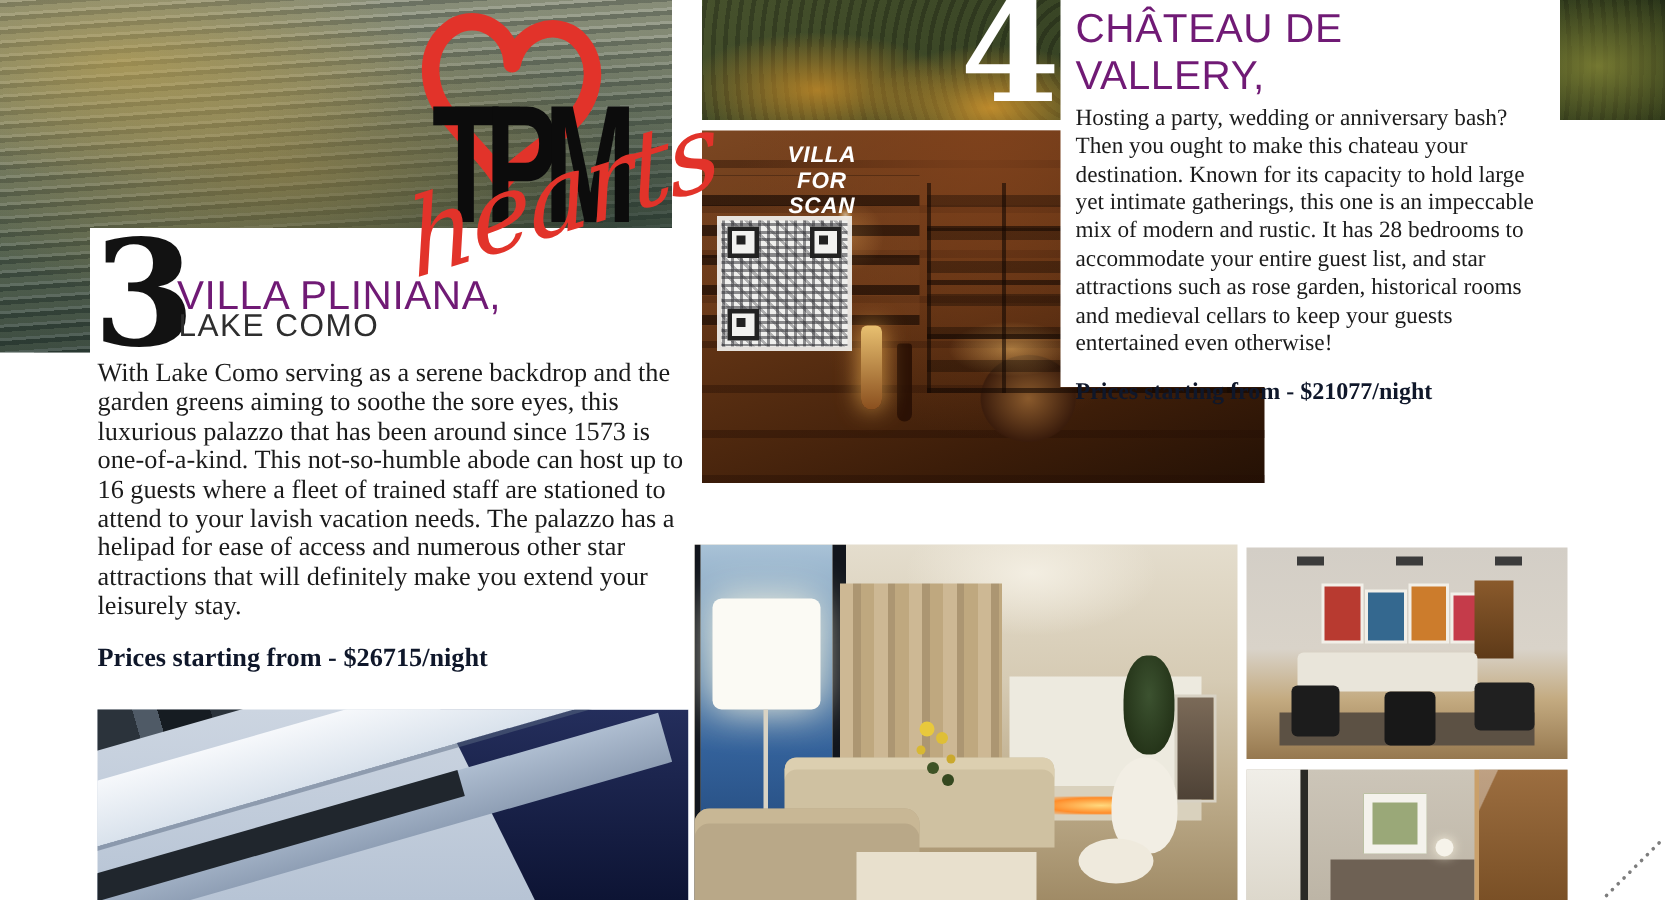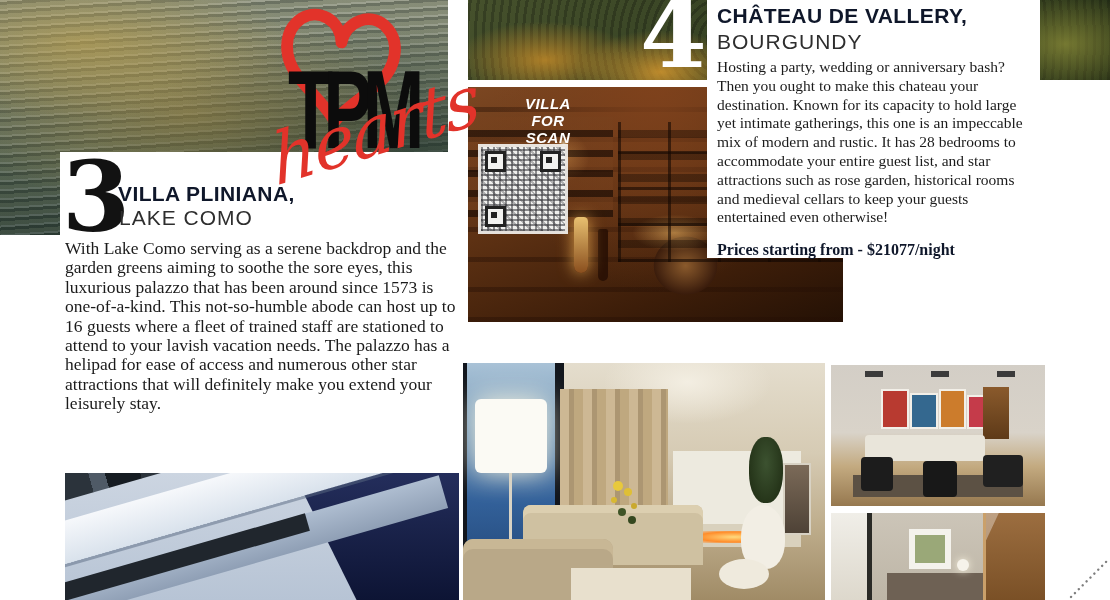--- a/index.html
+++ b/index.html
@@ -49,22 +49,22 @@
       linear-gradient(180deg,#ccc5b8,#bdb5a6);background-size:6px 6px,100% 100%;}
 
   
   .title-box{left:60px;top:152px;width:402px;height:86px;background:#fff;}
   .right-col-box{left:707px;top:0;width:333px;height:258px;background:#fff;}
 
   
   .numeral{font-family:"DejaVu Serif",serif;font-weight:bold;line-height:1;}
   .num3{left:62px;top:148px;font-size:98px;color:#121212;letter-spacing:-4px;}
   .num4{left:640px;top:-14px;font-size:96px;color:#ffffff;}
-  .h-title{font-family:"Liberation Sans",sans-serif;font-weight:bold;font-size:21px;
-           letter-spacing:.4px;color:#0f172a;}
+  .h-title{font-family:"Liberation Sans",sans-serif;font-weight:normal;font-size:27px;
+           letter-spacing:.4px;color:#701a75;}
   .h-sub{font-family:"Liberation Sans",sans-serif;font-weight:normal;font-size:21px;
          letter-spacing:1px;color:#2e2e2e;}
   .body-copy{font-size:17.5px;line-height:19.4px;color:#1b1b1b;}
   .price-line{font-weight:bold;font-size:17.5px;margin-top:14px;color:#0f172a;}
   .rc{left:717px;top:4px;width:308px;}
   .rc .body-copy{font-size:15.5px;line-height:18.8px;margin-top:4px;}
   .rc .price-line{font-size:16px;}
 
   
   .tpm{left:288px;top:64px;font-family:"Liberation Sans",sans-serif;font-weight:bold;
@@ -159,26 +159,26 @@
     <path d="M50 28 C48 11 30 3 18 12 C4 23 6 44 20 58 C31 70 44 79 50 89 C56 79 69 70 80 58 C94 44 96 23 82 12 C70 3 52 11 50 28" fill="none" stroke="#e2332a" stroke-width="9" stroke-linecap="round"></path>
   </svg>
   <div class="abs tpm">TPM</div>
   <div class="abs hearts-script">hearts</div>
 
   <div class="abs numeral num3">3</div>
   <div class="abs h-sub" style="left:119px;top:206px;">LAKE COMO</div>
   <div class="abs h-title" style="left:118px;top:182px;">VILLA PLINIANA,</div>
   <div class="abs" style="left:65px;top:239px;width:398px;">
     <div class="body-copy">With Lake Como serving as a serene backdrop and the garden greens aiming to soothe the sore eyes, this luxurious palazzo that has been around since 1573 is one-of-a-kind. This not-so-humble abode can host up to 16 guests where a fleet of trained staff are stationed to attend to your lavish vacation needs. The palazzo has a helipad for ease of access and numerous other star attractions that will definitely make you extend your leisurely stay.</div>
+    <div class="price-line">Prices starting from - $26715/night</div>
   </div>
 
   <div class="abs numeral num4">4</div>
   <div class="abs rc">
     <div class="h-title">CHÂTEAU DE VALLERY,</div>
-    <div class="h-sub" style="margin-top:2px;">BOURGUNDY</div>
     <div class="body-copy">Hosting a party, wedding or anniversary bash? Then you ought to make this chateau your destination. Known for its capacity to hold large yet intimate gatherings, this one is an impeccable mix of modern and rustic. It has 28 bedrooms to accommodate your entire guest list, and star attractions such as rose garden, historical rooms and medieval cellars to keep your guests entertained even otherwise!</div>
     <div class="price-line">Prices starting from - $21077/night</div>
   </div>
 
   <div class="abs scan-text">
     <div>VILLA</div>
     <div>FOR</div>
     <div>SCAN</div>
   </div>
   <div class="abs qr">

